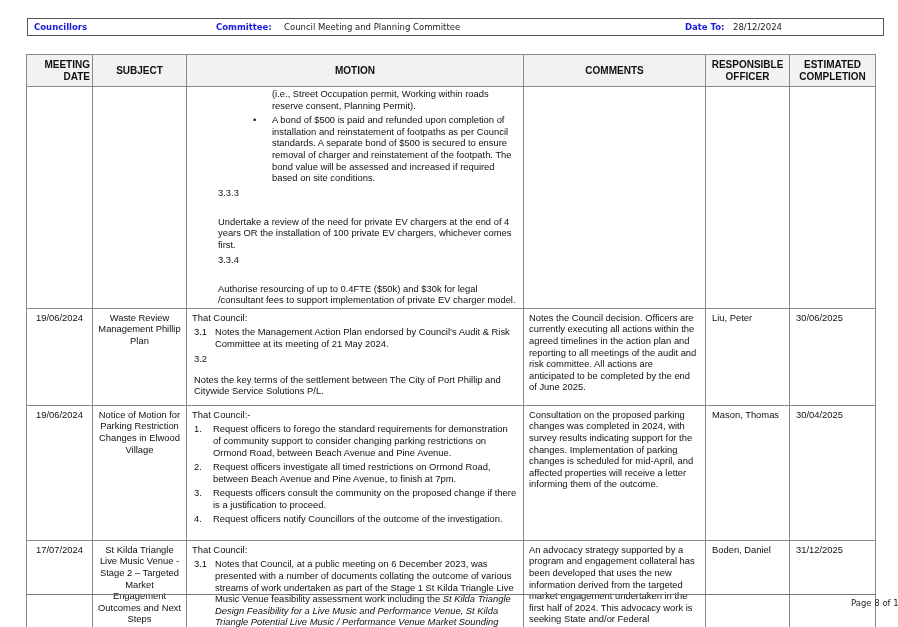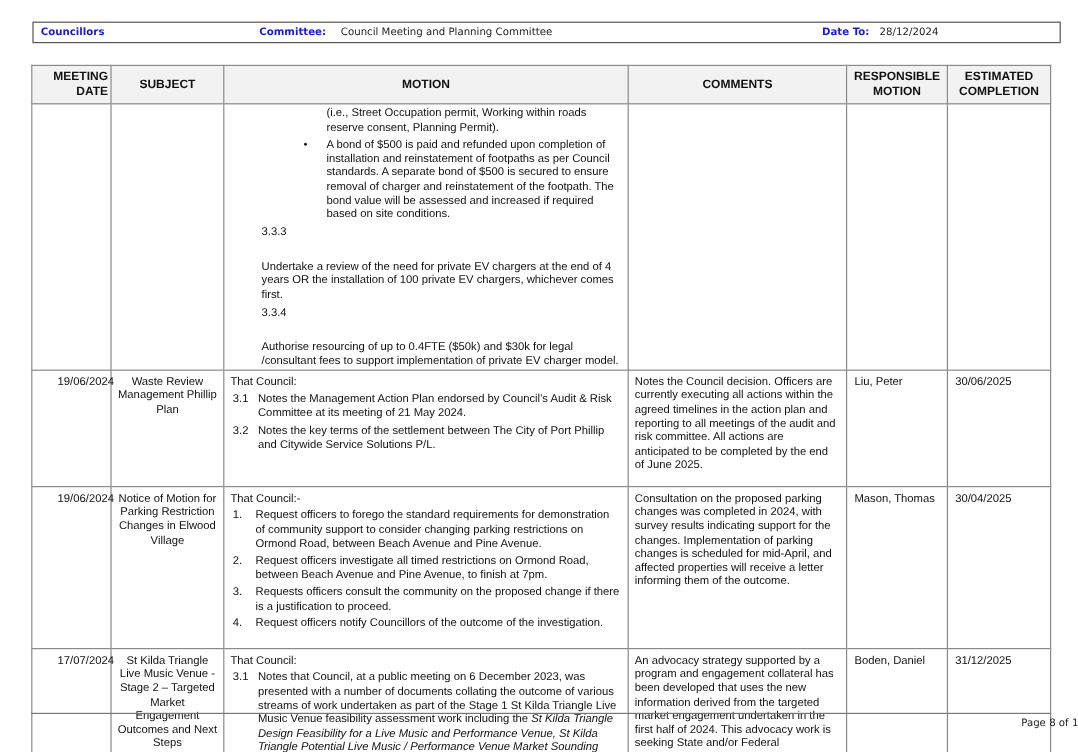--- a/index.html
+++ b/index.html
@@ -9,21 +9,21 @@
             border: 1px solid #555; box-sizing: border-box; font-size: 9px; }
   .topbar span { position: absolute; top: 3px; white-space: nowrap; }
   .lbl { color: #1a1adb; font-weight: bold; font-family: "DejaVu Sans", sans-serif; font-size: 8.5px; }
   .val { color: #222; font-family: "DejaVu Sans", sans-serif; font-size: 8.5px; }
   table.grid { position: absolute; left: 26px; top: 54px; width: 849px;
                border-collapse: collapse; table-layout: fixed; font-size: 9.4px; line-height: 11.6px; }
   table.grid th, table.grid td { border: 1px solid #8a8a8a; vertical-align: top; }
   table.grid th { background: #f2f2f2; font-weight: bold; font-size: 10px; line-height: 12px;
                   text-align: center; vertical-align: middle; height: 31px; padding: 0 2px; }
   td { padding: 3px 5px 2px 5px; }
-  td.date { text-align: left; padding-left: 21px; }
+  td.date { text-align: left; padding-left: 9px; }
   td.subj { text-align: center; }
   td.officer, td.est { padding-left: 6px; margin-top: 24px; }
   .item { display: flex; margin-top: 3px; }
   .item .num { flex: 0 0 21px; }
   .item.sub .num { flex: 0 0 29px; }
   .item .txt { flex: 1; }
   .bullet { display: flex; margin-top: 3px; }
   .bullet .dot { flex: 0 0 19px; text-align: left; padding-left: 61px; }
   .first-cont { padding-left: 80px; }
   .indent { padding-left: 12px; }
@@ -57,21 +57,21 @@
     <col style="width:182px">
       <col style="width:84px">
       <col style="width:86px">
   </colgroup>
   <thead>
     <tr>
       <th style="white-space:normal;text-align:right;">MEETING DATE</th>
       <th>SUBJECT</th>
       <th>MOTION</th>
       <th>COMMENTS</th>
-      <th>RESPONSIBLE MOTION</th>
+      <th>RESPONSIBLE OFFICER</th>
       <th>ESTIMATED COMPLETION</th>
     </tr>
   </thead>
   <tbody>
 
     <tr class="r1">
       <td class="date"></td>
       <td class="subj"></td>
       <td style="padding-top:1px;">
         <div class="first-cont">(i.e., Street Occupation permit, Working within roads reserve consent, Planning Permit).</div>
@@ -95,21 +95,21 @@
 
     <tr class="r2">
       <td class="date">19/06/2024</td>
       <td class="subj">Waste Review Management Phillip Plan</td>
       <td>
         <div>That Council:</div>
         <div class="item indent" style="padding-left:2px;">
           <span class="num">3.1</span>
           <span class="txt">Notes the Management Action Plan endorsed by Council’s Audit &amp; Risk Committee at its meeting of 21 May 2024.</span>
         </div>
-        <div class="item indent" style="padding-left:2px;">
+        <div class="item indent" style="padding-left:2px;flex-direction:column;">
           <span class="num">3.2</span>
           <span class="txt">Notes the key terms of the settlement between The City of Port Phillip and Citywide Service Solutions P/L.</span>
         </div>
       </td>
       <td>Notes the Council decision. Officers are currently executing all actions within the agreed timelines in the action plan and reporting to all meetings of the audit and risk committee. All actions are anticipated to be completed by the end of June 2025.</td>
       <td class="officer">Liu, Peter</td>
       <td class="est">30/06/2025</td>
     </tr>
 
     <tr class="r3">

